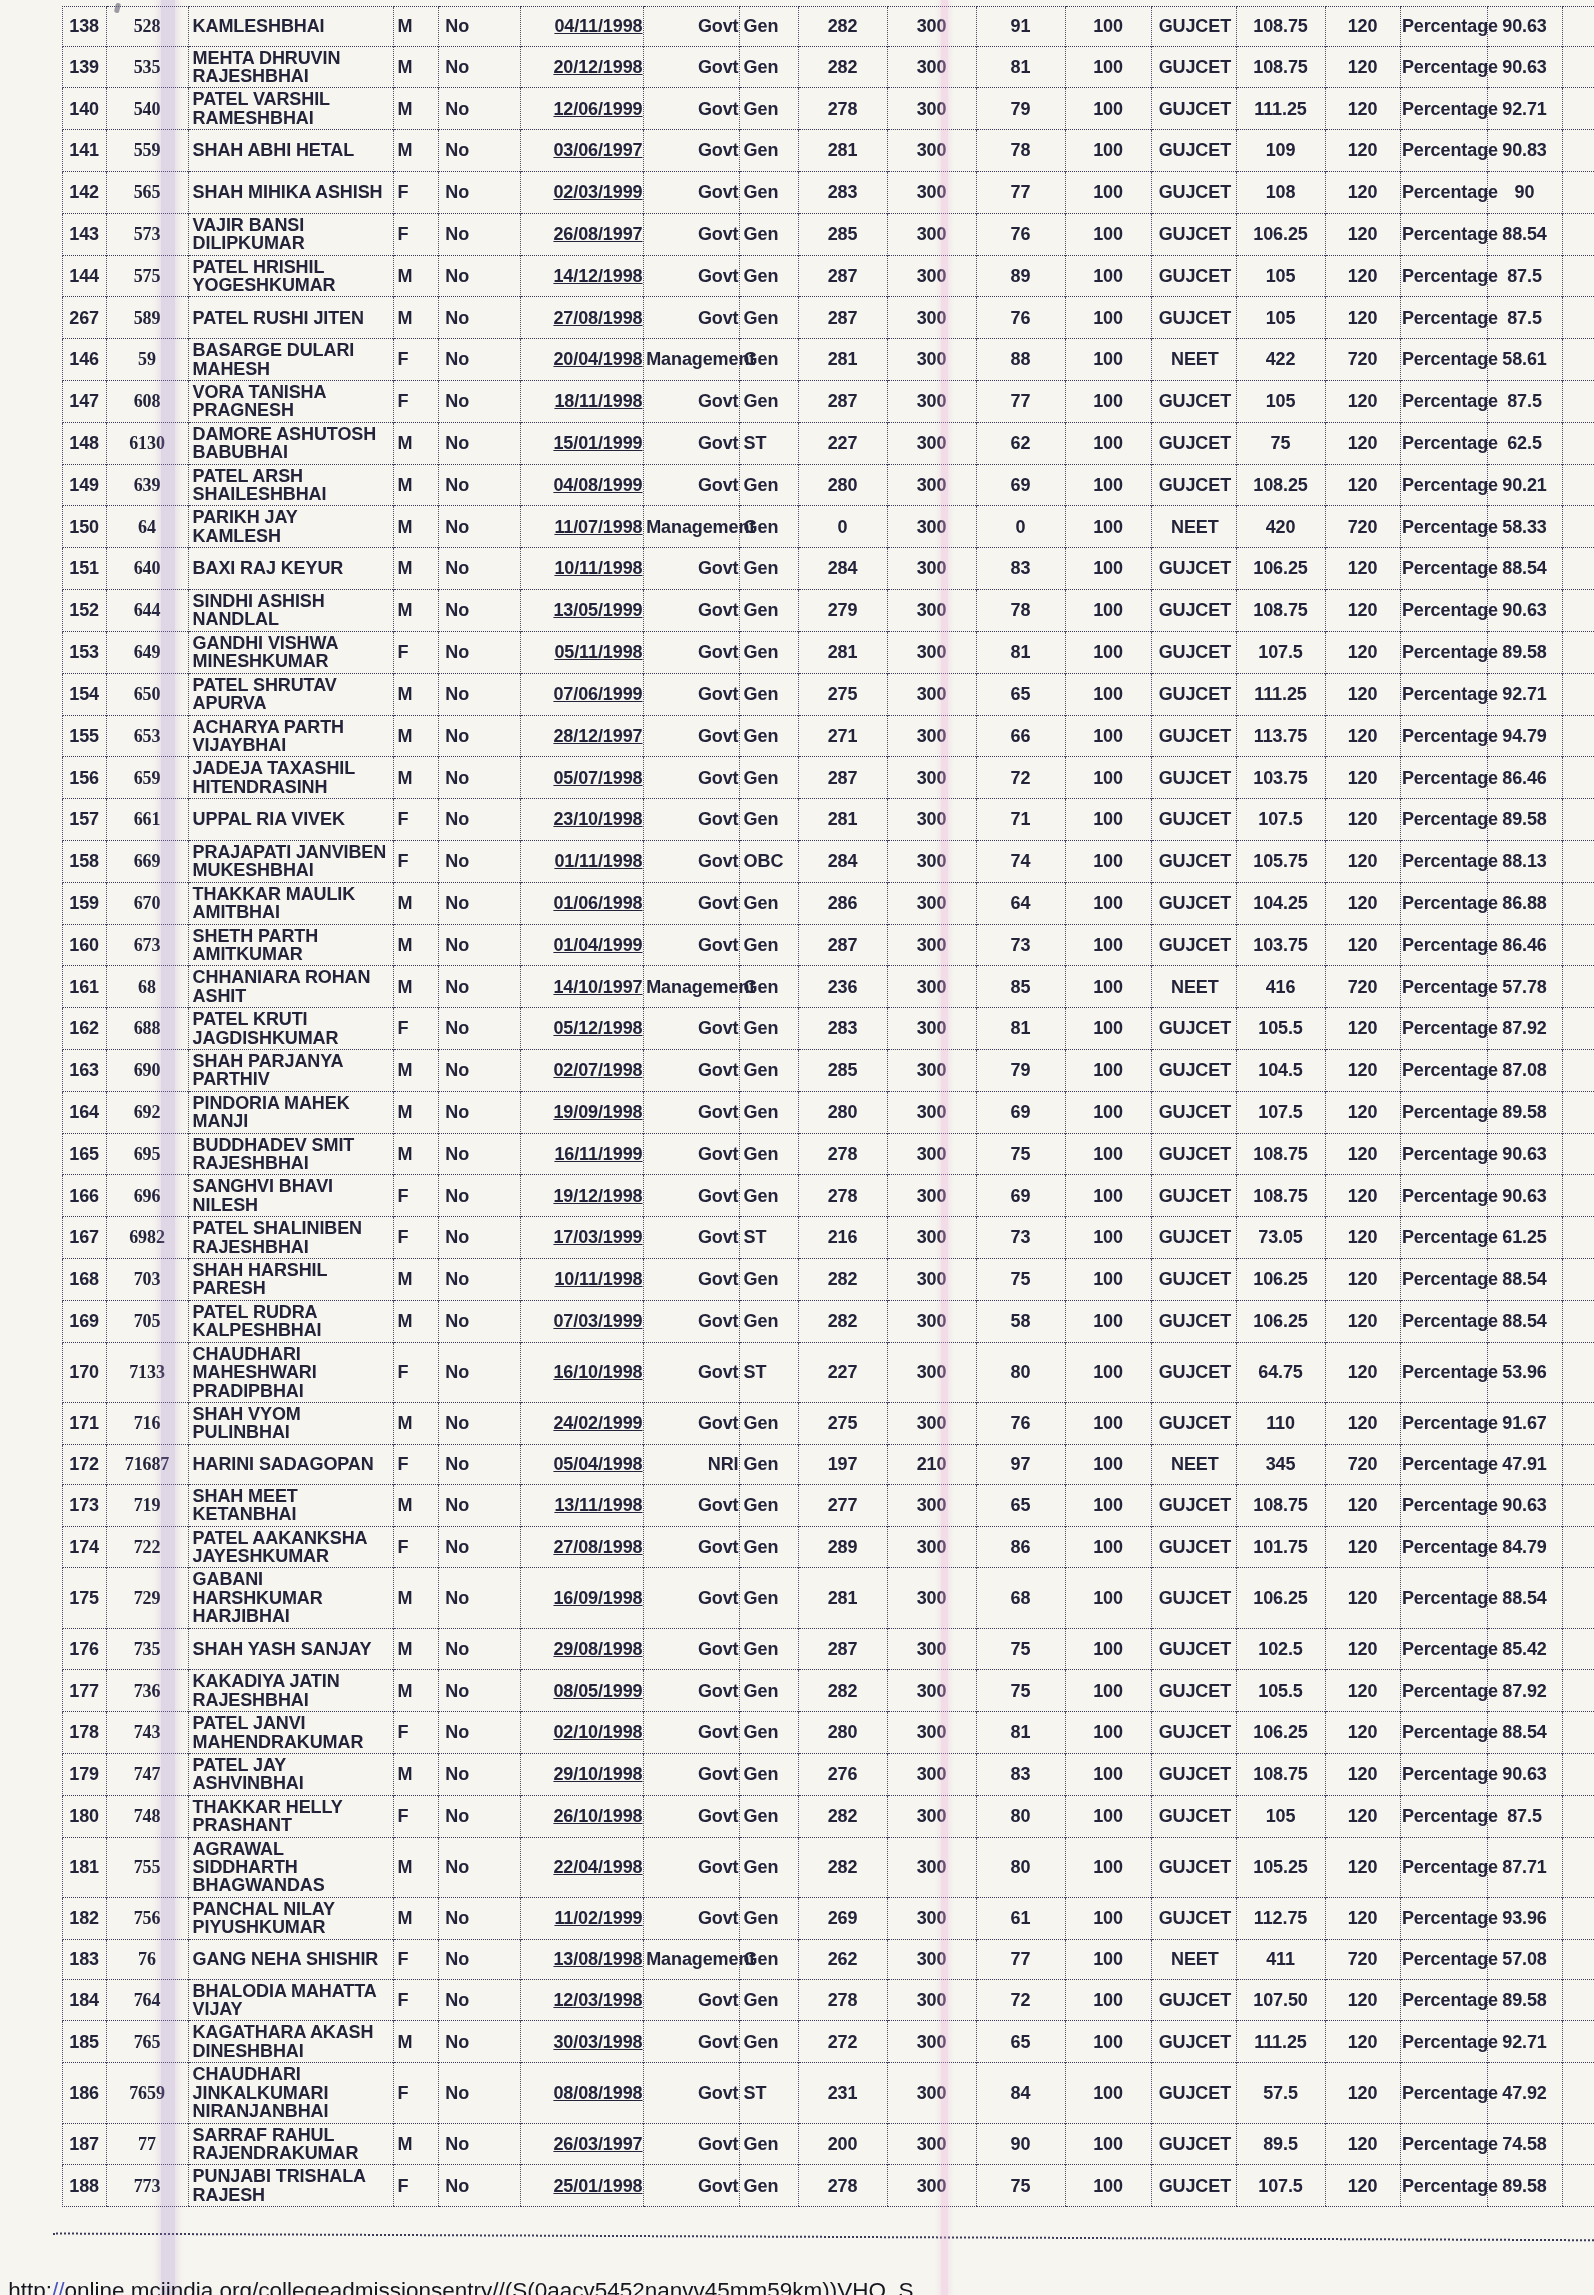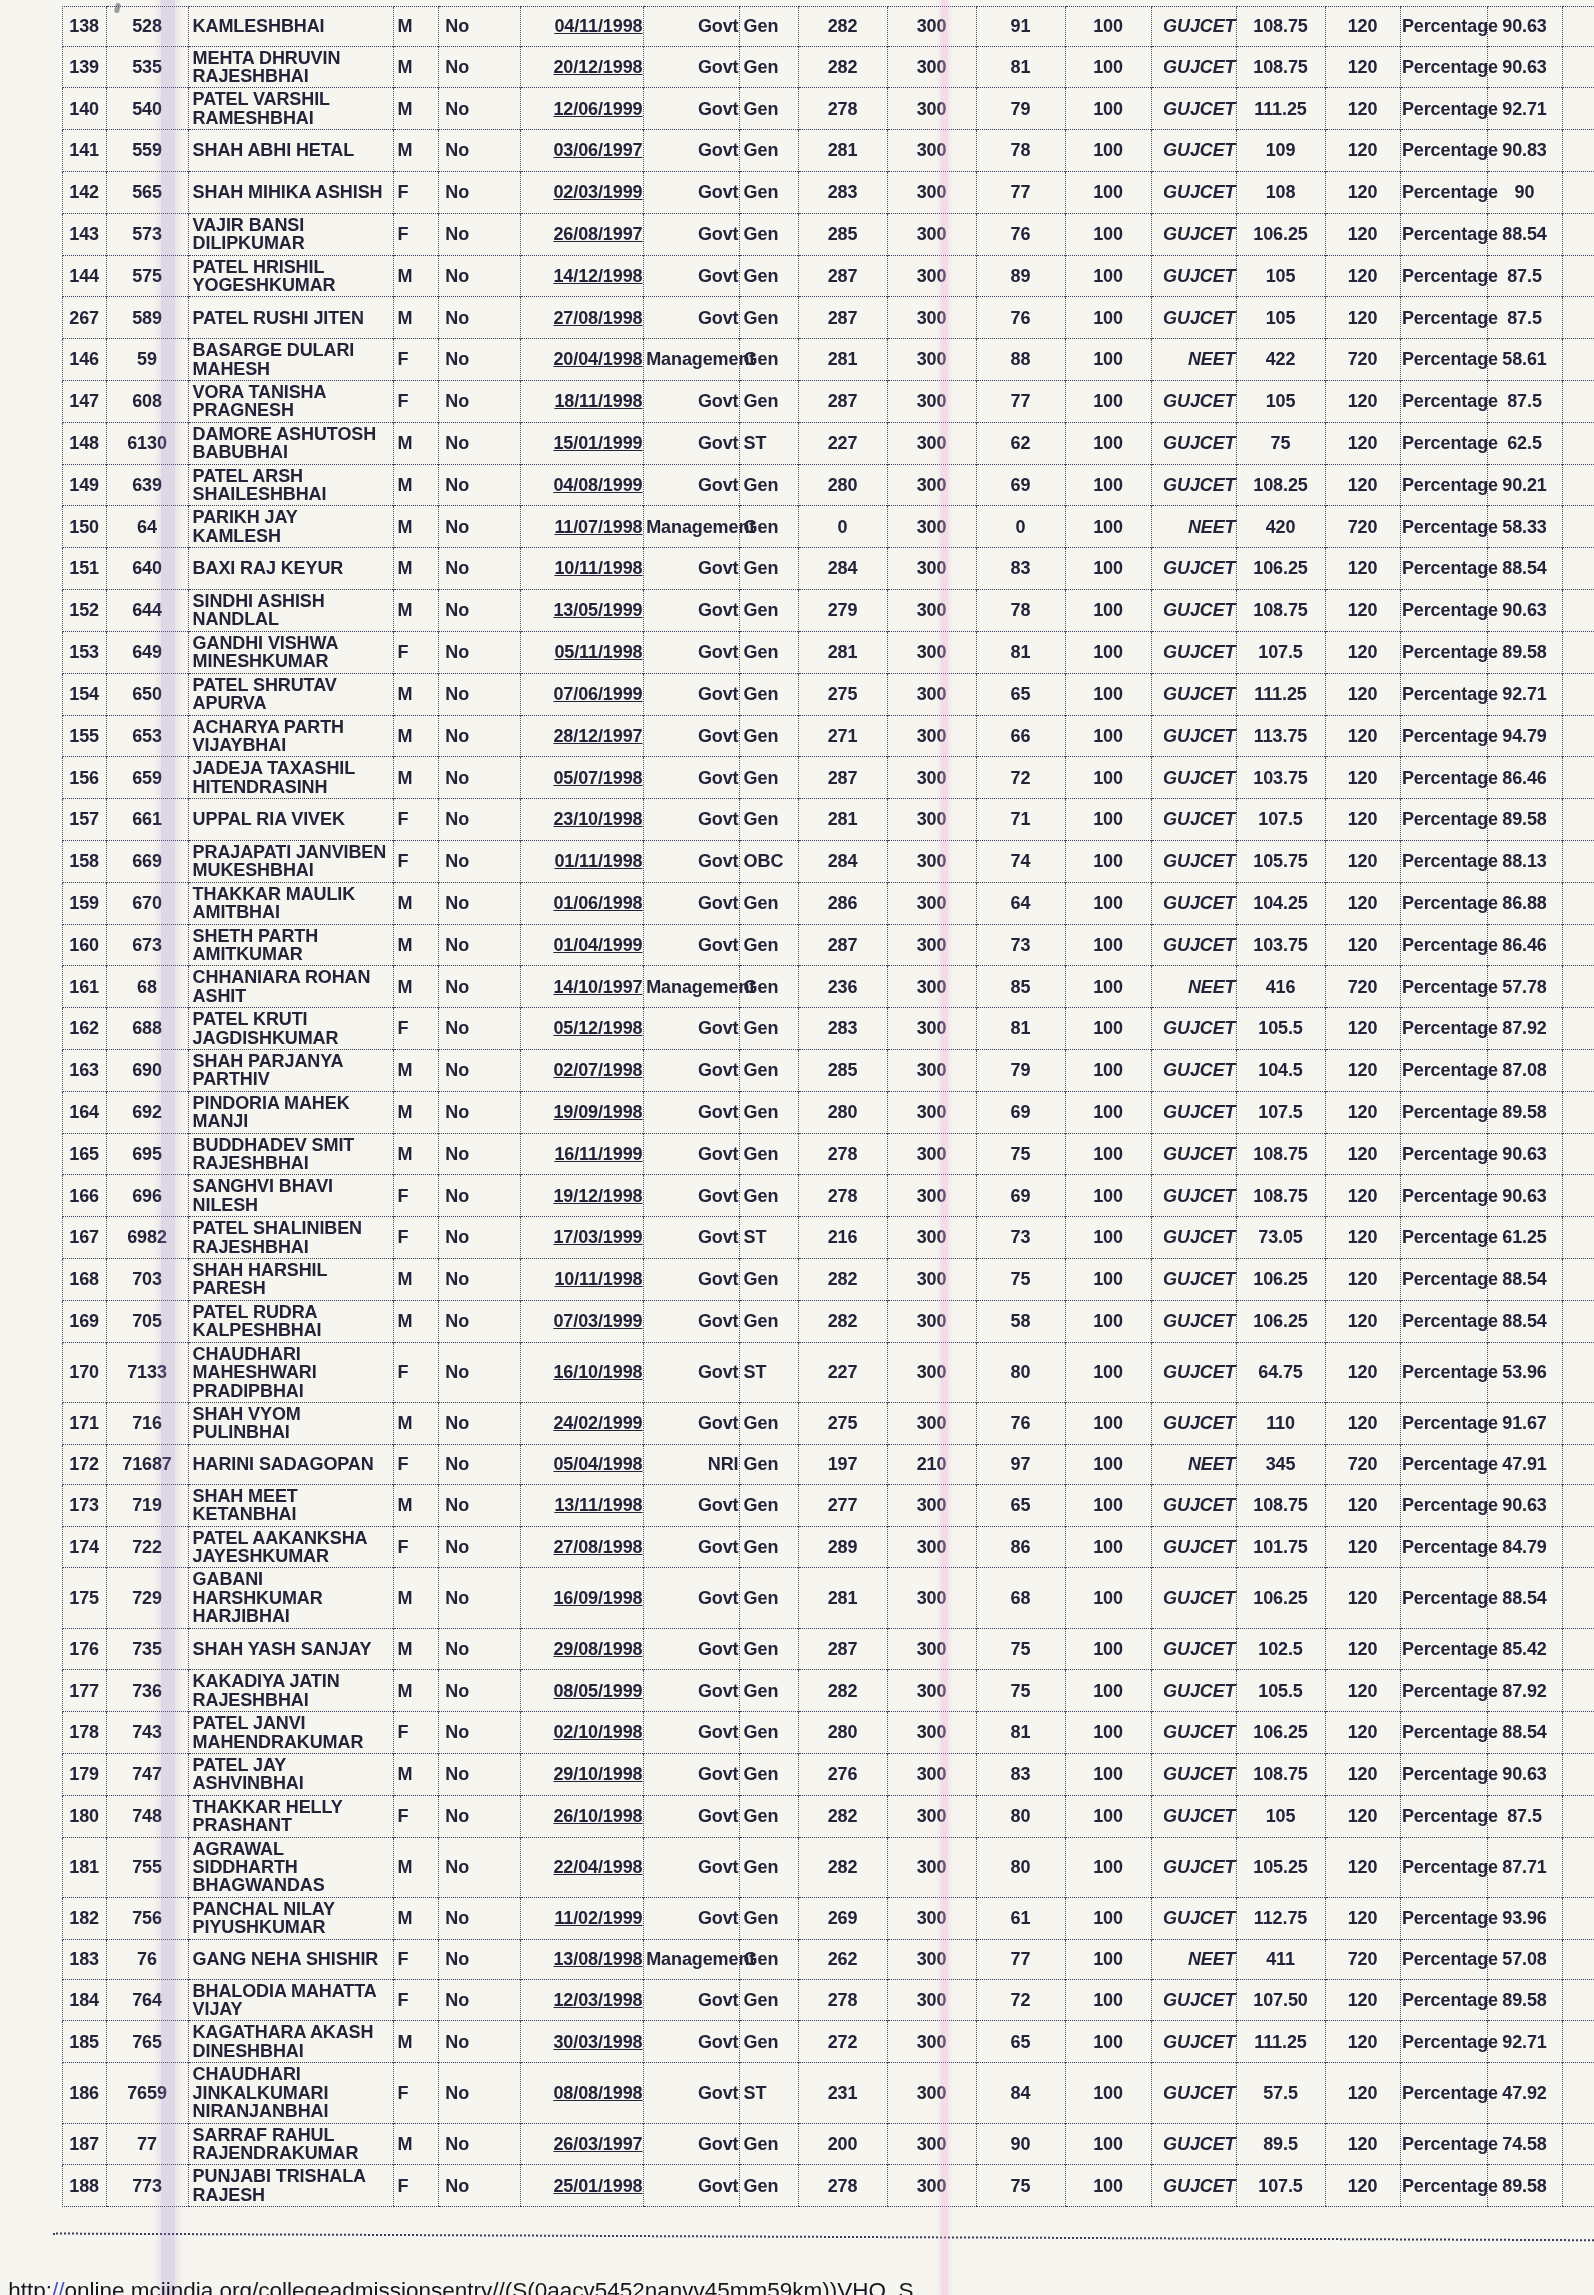--- a/index.html
+++ b/index.html
@@ -35,32 +35,32 @@
     padding:2px 4.1px;
     height:35px;
     vertical-align:middle;
     overflow:visible;
   }
   tr td:last-child { border-right:0; }
   tr:last-child td { border-bottom:1.4px dotted #3a3a58; }
 
   
   td:nth-child(1)  { text-align:left; padding-left:6.8px; }
-  td:nth-child(2)  { text-align:center; }
+  td:nth-child(2)  { text-align:center;font-family:Liberation Serif, serif; }
   td:nth-child(3)  { text-align:left; }
   td:nth-child(4)  { text-align:left; }
   td:nth-child(5)  { text-align:left; padding-left:6.8px; }
   td:nth-child(6)  { text-align:right; white-space:nowrap; padding-left:2.7px; padding-right:0;text-decoration:underline; }
   td:nth-child(7)  { text-align:right; white-space:nowrap; padding-left:2.7px; padding-right:0; }
   td:nth-child(8)  { text-align:left; }
   td:nth-child(9),
   td:nth-child(10),
   td:nth-child(11),
   td:nth-child(12) { text-align:center; }
-  td:nth-child(13) { text-align:right; white-space:nowrap; padding-left:2.7px; padding-right:0;font-style:italic; }
+  td:nth-child(13) { text-align:center; white-space:nowrap; padding-left:2.7px; padding-right:0; }
   td:nth-child(14),
   td:nth-child(15) { text-align:center; }
   td:nth-child(16) { text-align:right; white-space:nowrap; padding-left:1.4px; padding-right:0; }
   td:nth-child(17) { text-align:center; }
   td:nth-child(18) { text-align:center; padding-left:31px; }
   .blk { display:block; text-align:center; }
 
   .bottom-rule {
     margin-left:13.7px;
     margin-top:29px;

